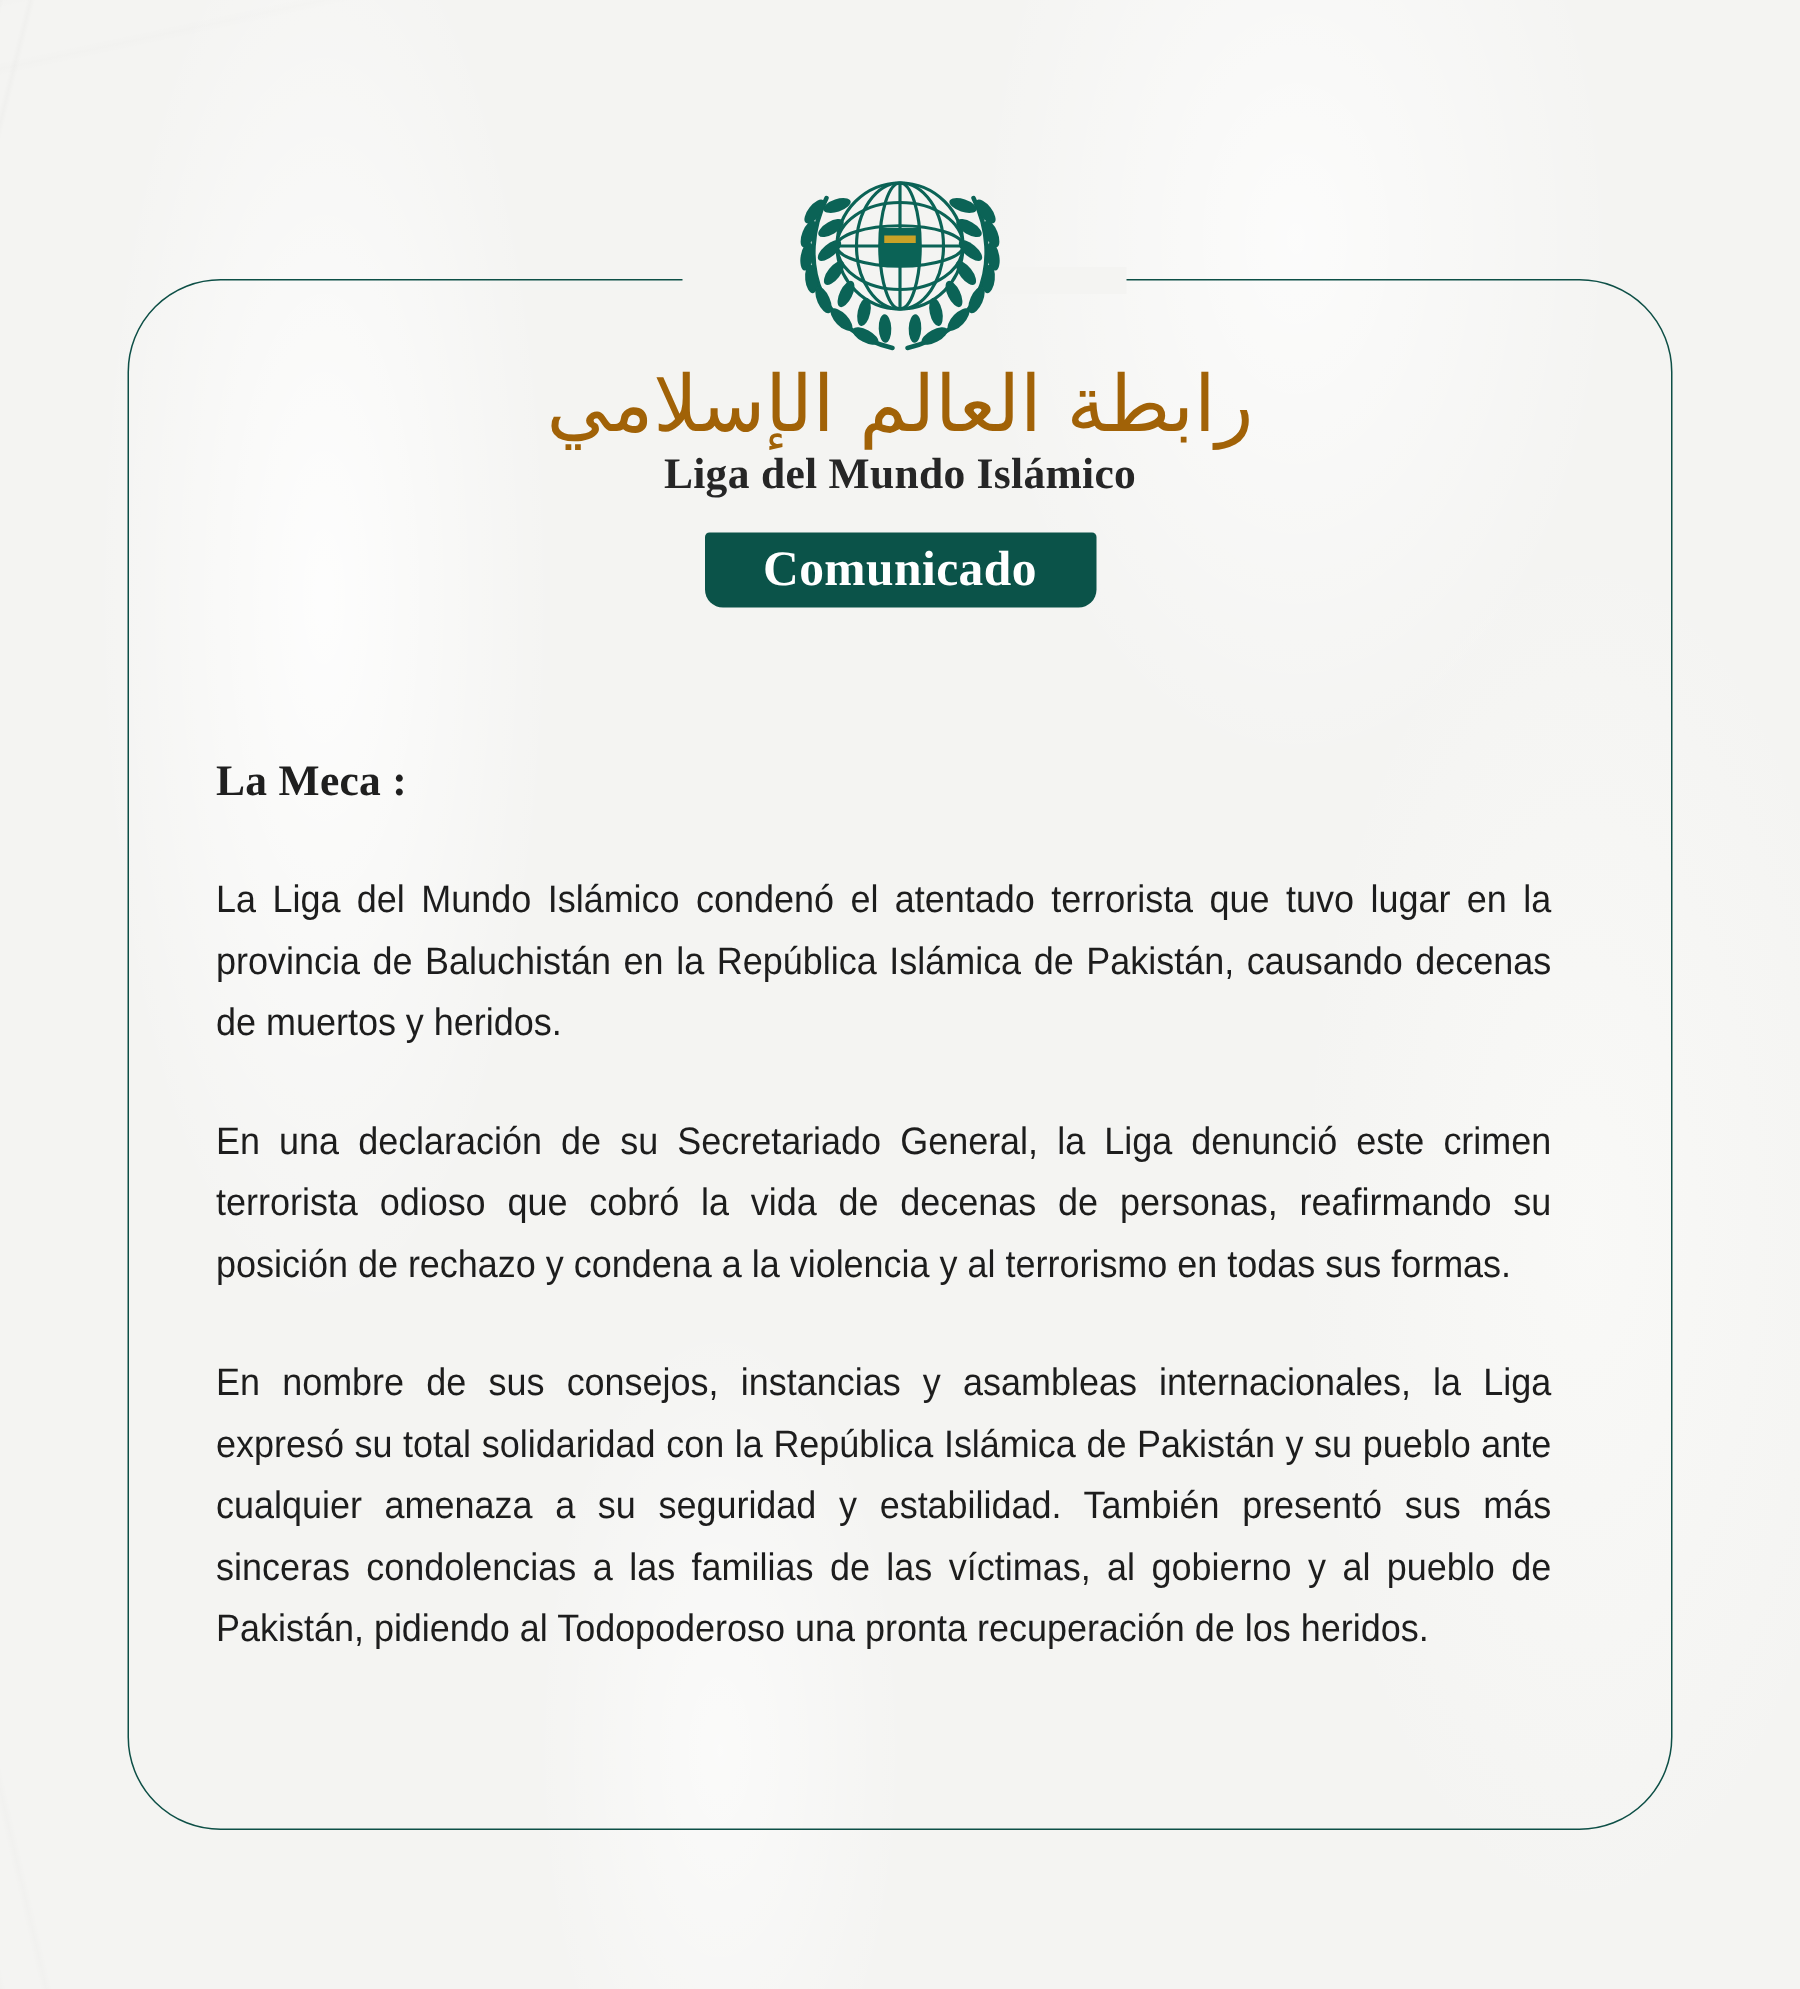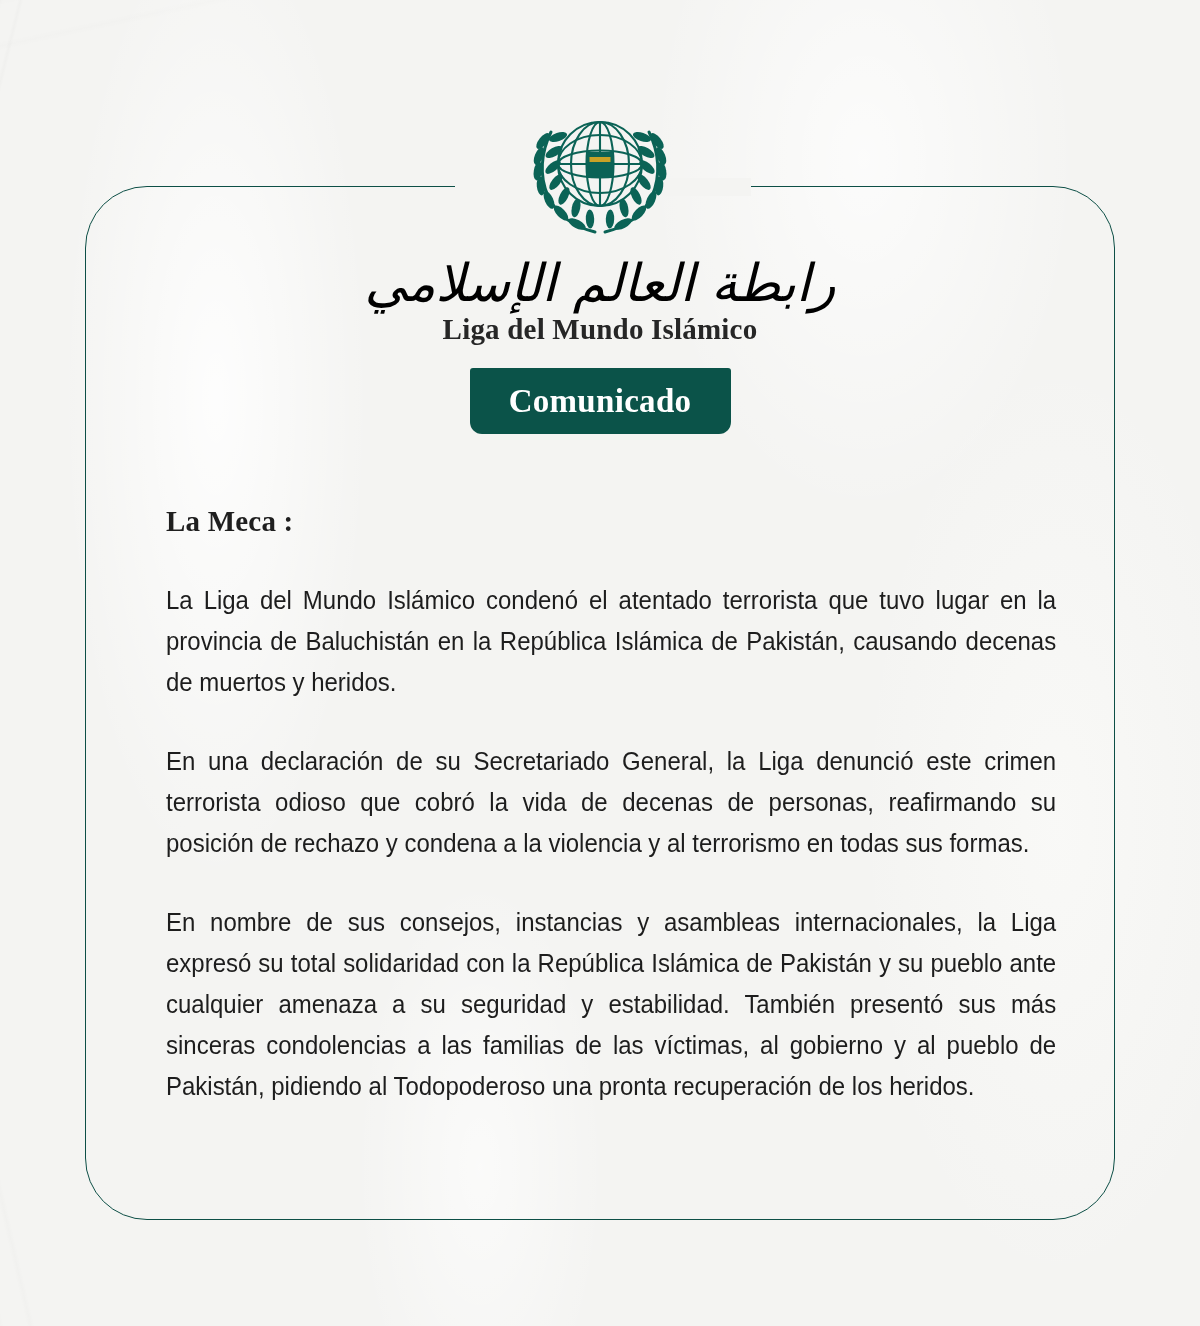--- a/index.html
+++ b/index.html
@@ -70,66 +70,65 @@
 
   .emblem-wrap {
     margin-top: 108px;
     height: 132px;
     display: flex;
     align-items: center;
     justify-content: center;
   }
 
   .arabic-title {
-    margin-top: 15px;
+    margin-top: 2px;
     font-family: "DejaVu Sans", "Liberation Sans", sans-serif;
     font-size: 52px;
     line-height: 1.08;
-    color: #000000;
+    color: #a16207;
     direction: rtl;
     letter-spacing: 0.5px;
     font-weight: 400;
-    font-style: italic;
   }
 
   .latin-title {
     margin-top: 2px;
     font-family: "Liberation Serif", "DejaVu Serif", serif;
     font-weight: 700;
     font-size: 29px;
     letter-spacing: 0.2px;
     color: #262626;
   }
 
   .badge-row {
     margin-top: 22px;
     display: flex;
     justify-content: center;
   }
   .badge {
     width: 261px;
-    height: 66px;
+    height: 50px;
     background-color: #0b5349;
     border-radius: 3px 3px 12px 12px;
     display: flex;
     align-items: center;
     justify-content: center;
   }
   .badge-label {
     font-family: "Liberation Serif", "DejaVu Serif", serif;
     font-weight: 700;
     font-size: 33px;
     color: #ffffff;
     letter-spacing: 0.3px;
   }
 
   
   .content {
     position: absolute;
-    left: 166px;
+    left: 144px;
     top: 505px;
     width: 890px;
     z-index: 3;
   }
 
   .dateline {
     font-family: "Liberation Serif", "DejaVu Serif", serif;
     font-weight: 700;
     font-size: 29px;
     color: #1f1f1f;

